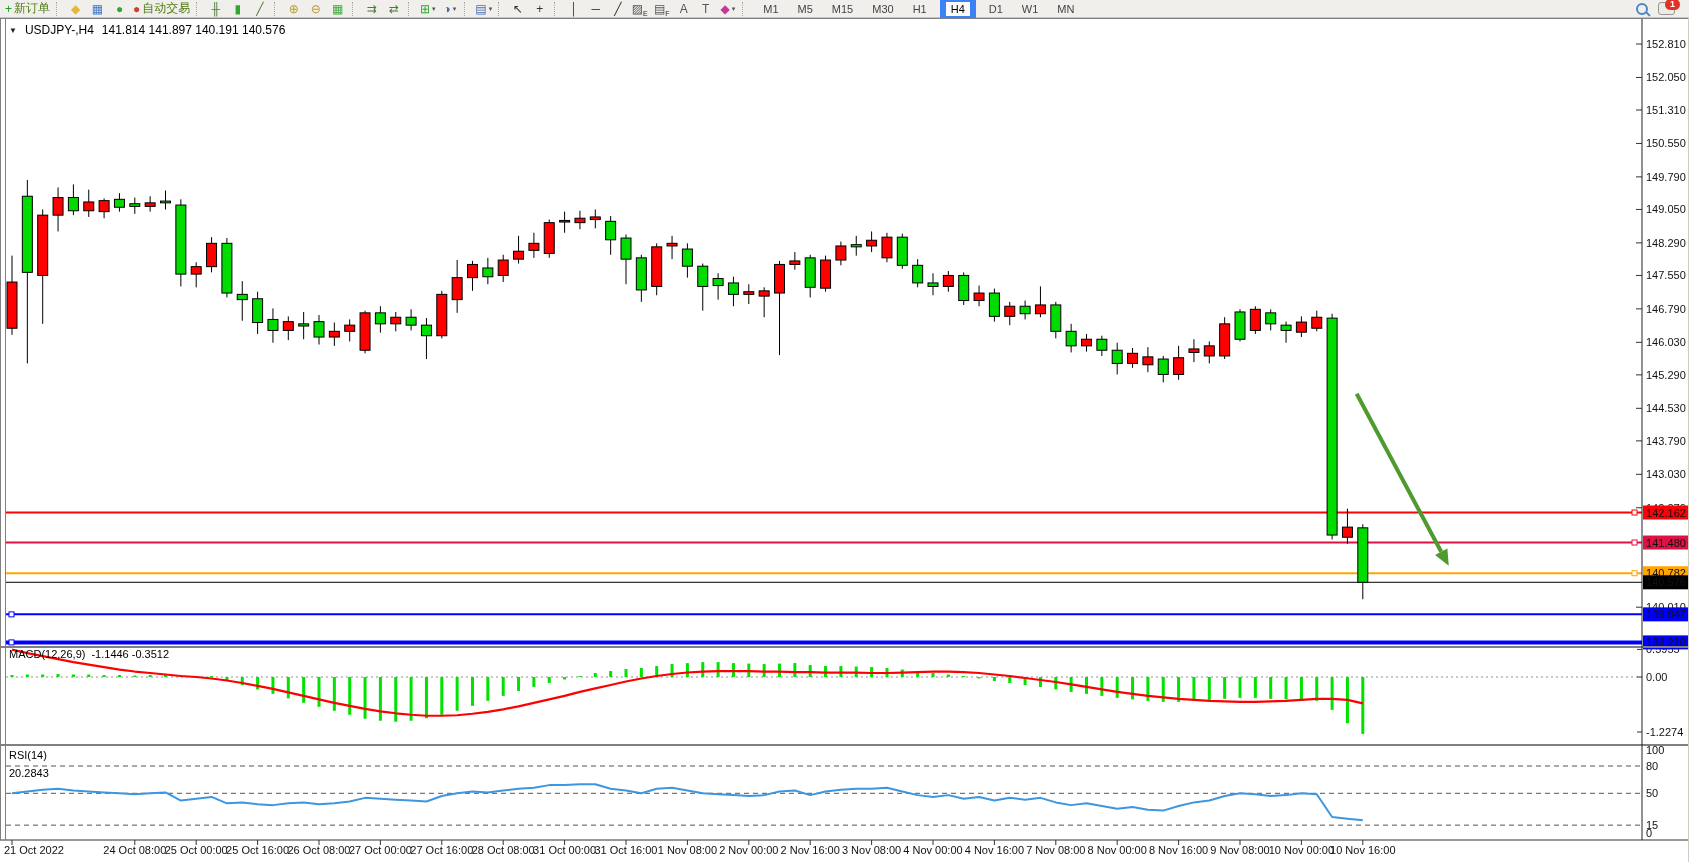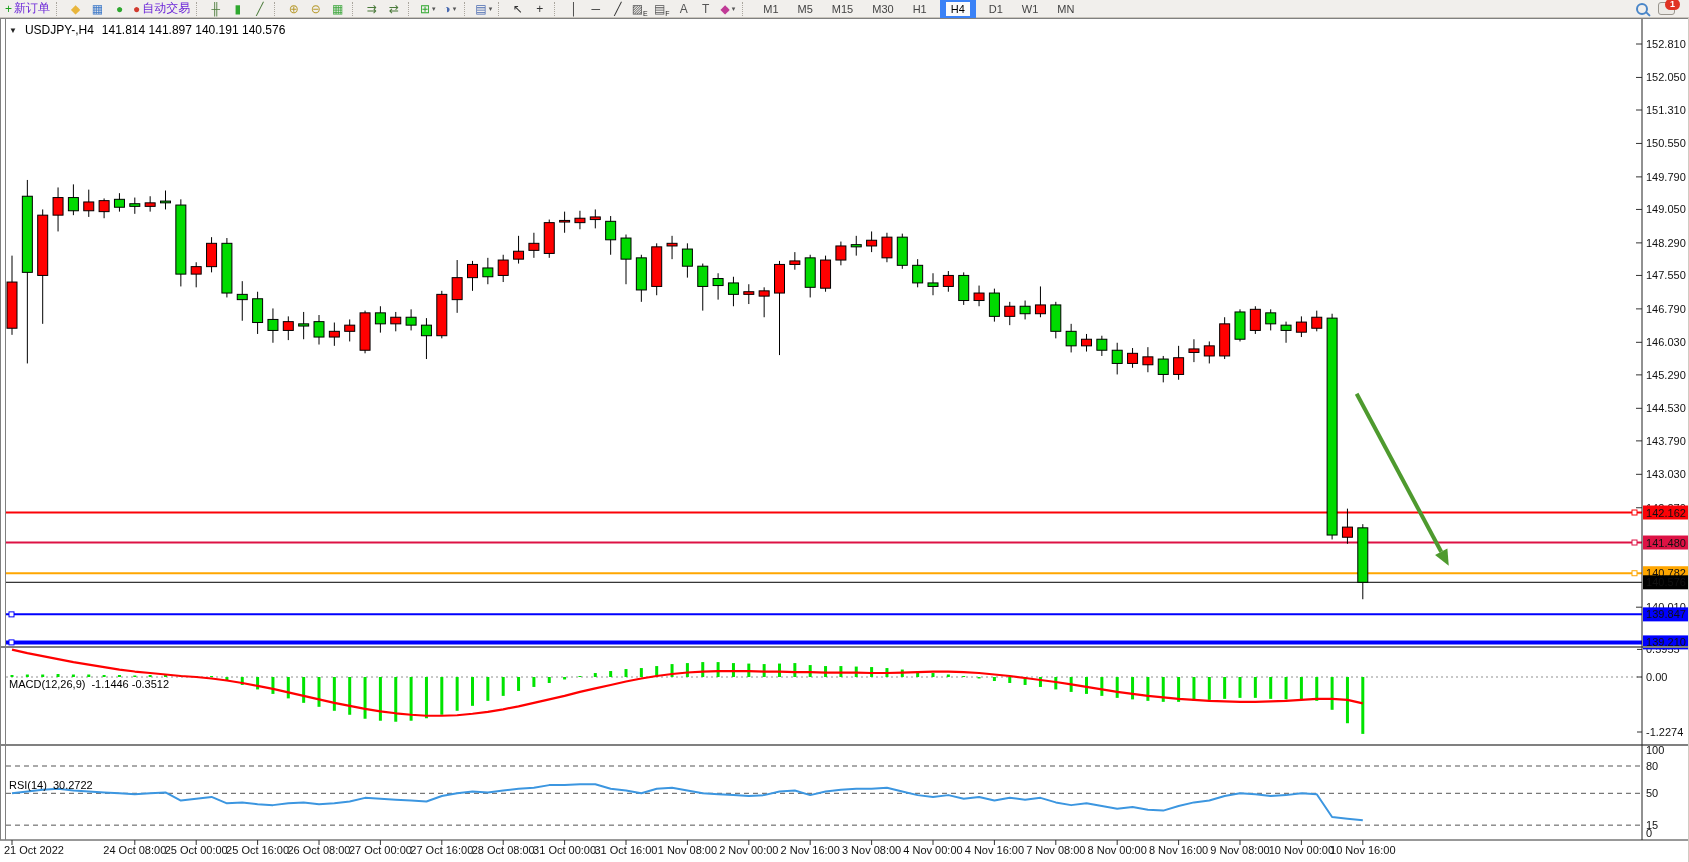--- a/index.html
+++ b/index.html
@@ -5,40 +5,40 @@
   html,body{margin:0;padding:0;background:#fff;font-family:"Liberation Sans",sans-serif;}
   #app{position:relative;width:1689px;height:862px;overflow:hidden;background:#fff;}
   
   .toolbar{position:absolute;top:0;left:0;width:1689px;height:18px;background:#f1efec;
     border-bottom:1px solid #c9c5bd;display:flex;align-items:center;padding-left:3px;box-sizing:border-box;gap:1px;}
   .tbtn{height:16px;min-width:17px;display:inline-flex;align-items:center;justify-content:center;
     gap:2px;padding:0 2px;color:#333;cursor:default;position:relative;}
   .tbtn .g{font-size:12px;line-height:14px;}
   .tbtn .sub{font-size:7px;color:#222;margin-left:-2px;align-self:flex-end;}
   .tbtn .dd{font-size:7px;color:#555;}
-  .tlabel{font-size:12px;color:#6d28d9;white-space:nowrap;}
+  .tlabel{font-size:12px;color:#4d7c0f;white-space:nowrap;}
   .sep{width:4px;height:14px;border-left:1px dotted #aaa69e;margin:0 3px;}
   .tf{font-size:11px;color:#444;padding:1px 5px;border:1px solid transparent;margin-left:6px;}
   .tf.active{background:#fbfbfa;border:6px solid #3b82f6;color:#000;}
   .tb-right{margin-left:auto;display:flex;align-items:center;gap:10px;padding-right:14px;}
   .lens{width:8px;height:8px;border:2px solid #4a86c8;border-radius:50%;position:relative;}
   .lens::after{content:"";position:absolute;width:6px;height:2px;background:#4a86c8;
     transform:rotate(45deg);right:-5px;bottom:-2px;border-radius:1px;}
   .bubble{width:15px;height:11px;background:#eceae6;border:1px solid #9a968e;border-radius:3px;position:relative;}
   .badge{position:absolute;top:-4px;right:-6px;min-width:11px;height:11px;background:#e03323;color:#fff;
     font-size:9px;line-height:11px;text-align:center;border-radius:6px;padding:0 2px;font-weight:bold;}
   
   .chart-window{position:absolute;top:18px;left:0;width:1689px;height:844px;background:#fff;}
   #chart{position:absolute;top:0;left:0;}
   text{font-family:"Liberation Sans",sans-serif;font-size:11px;fill:#111;}
   .chart-title{position:absolute;top:5px;left:9px;font-size:12px;color:#000;display:flex;gap:8px;align-items:center;}
   .chart-title .tri{font-size:8px;color:#222;}
-  .ind-label{position:absolute;left:9px;font-size:11px;color:#000;display:flex;gap:6px;margin-top:30px;}
+  .ind-label{position:absolute;left:9px;font-size:11px;color:#000;display:flex;gap:6px;}
   .ind-label.macd{top:630px;}
-  .ind-label.rsi{top:731px;}
+  .ind-label.rsi{top:731px;flex-direction:column;}
 </style>
 </head>
 <body>
 
 <div id="app">
   <div class="toolbar">
     <span id="tb-items" style="display:flex;align-items:center;gap:1px;">
         <span class="tbtn">
           <span class="g" style="color: rgb(27, 161, 27);">+</span>
           <span class="tlabel">新订单</span>
@@ -572,16 +572,16 @@
       <span class="tri">▼</span>
       <span>USDJPY-,H4</span>
       <span>141.814 141.897 140.191 140.576</span>
     </div>
     <div class="ind-label macd">
       <span>MACD(12,26,9)</span>
       <span>-1.1446 -0.3512</span>
     </div>
     <div class="ind-label rsi">
       <span>RSI(14)</span>
-      <span>30.2722</span>
+      <span>20.2843</span>
     </div>
   </div>
 </div>
 
 </body></html>

